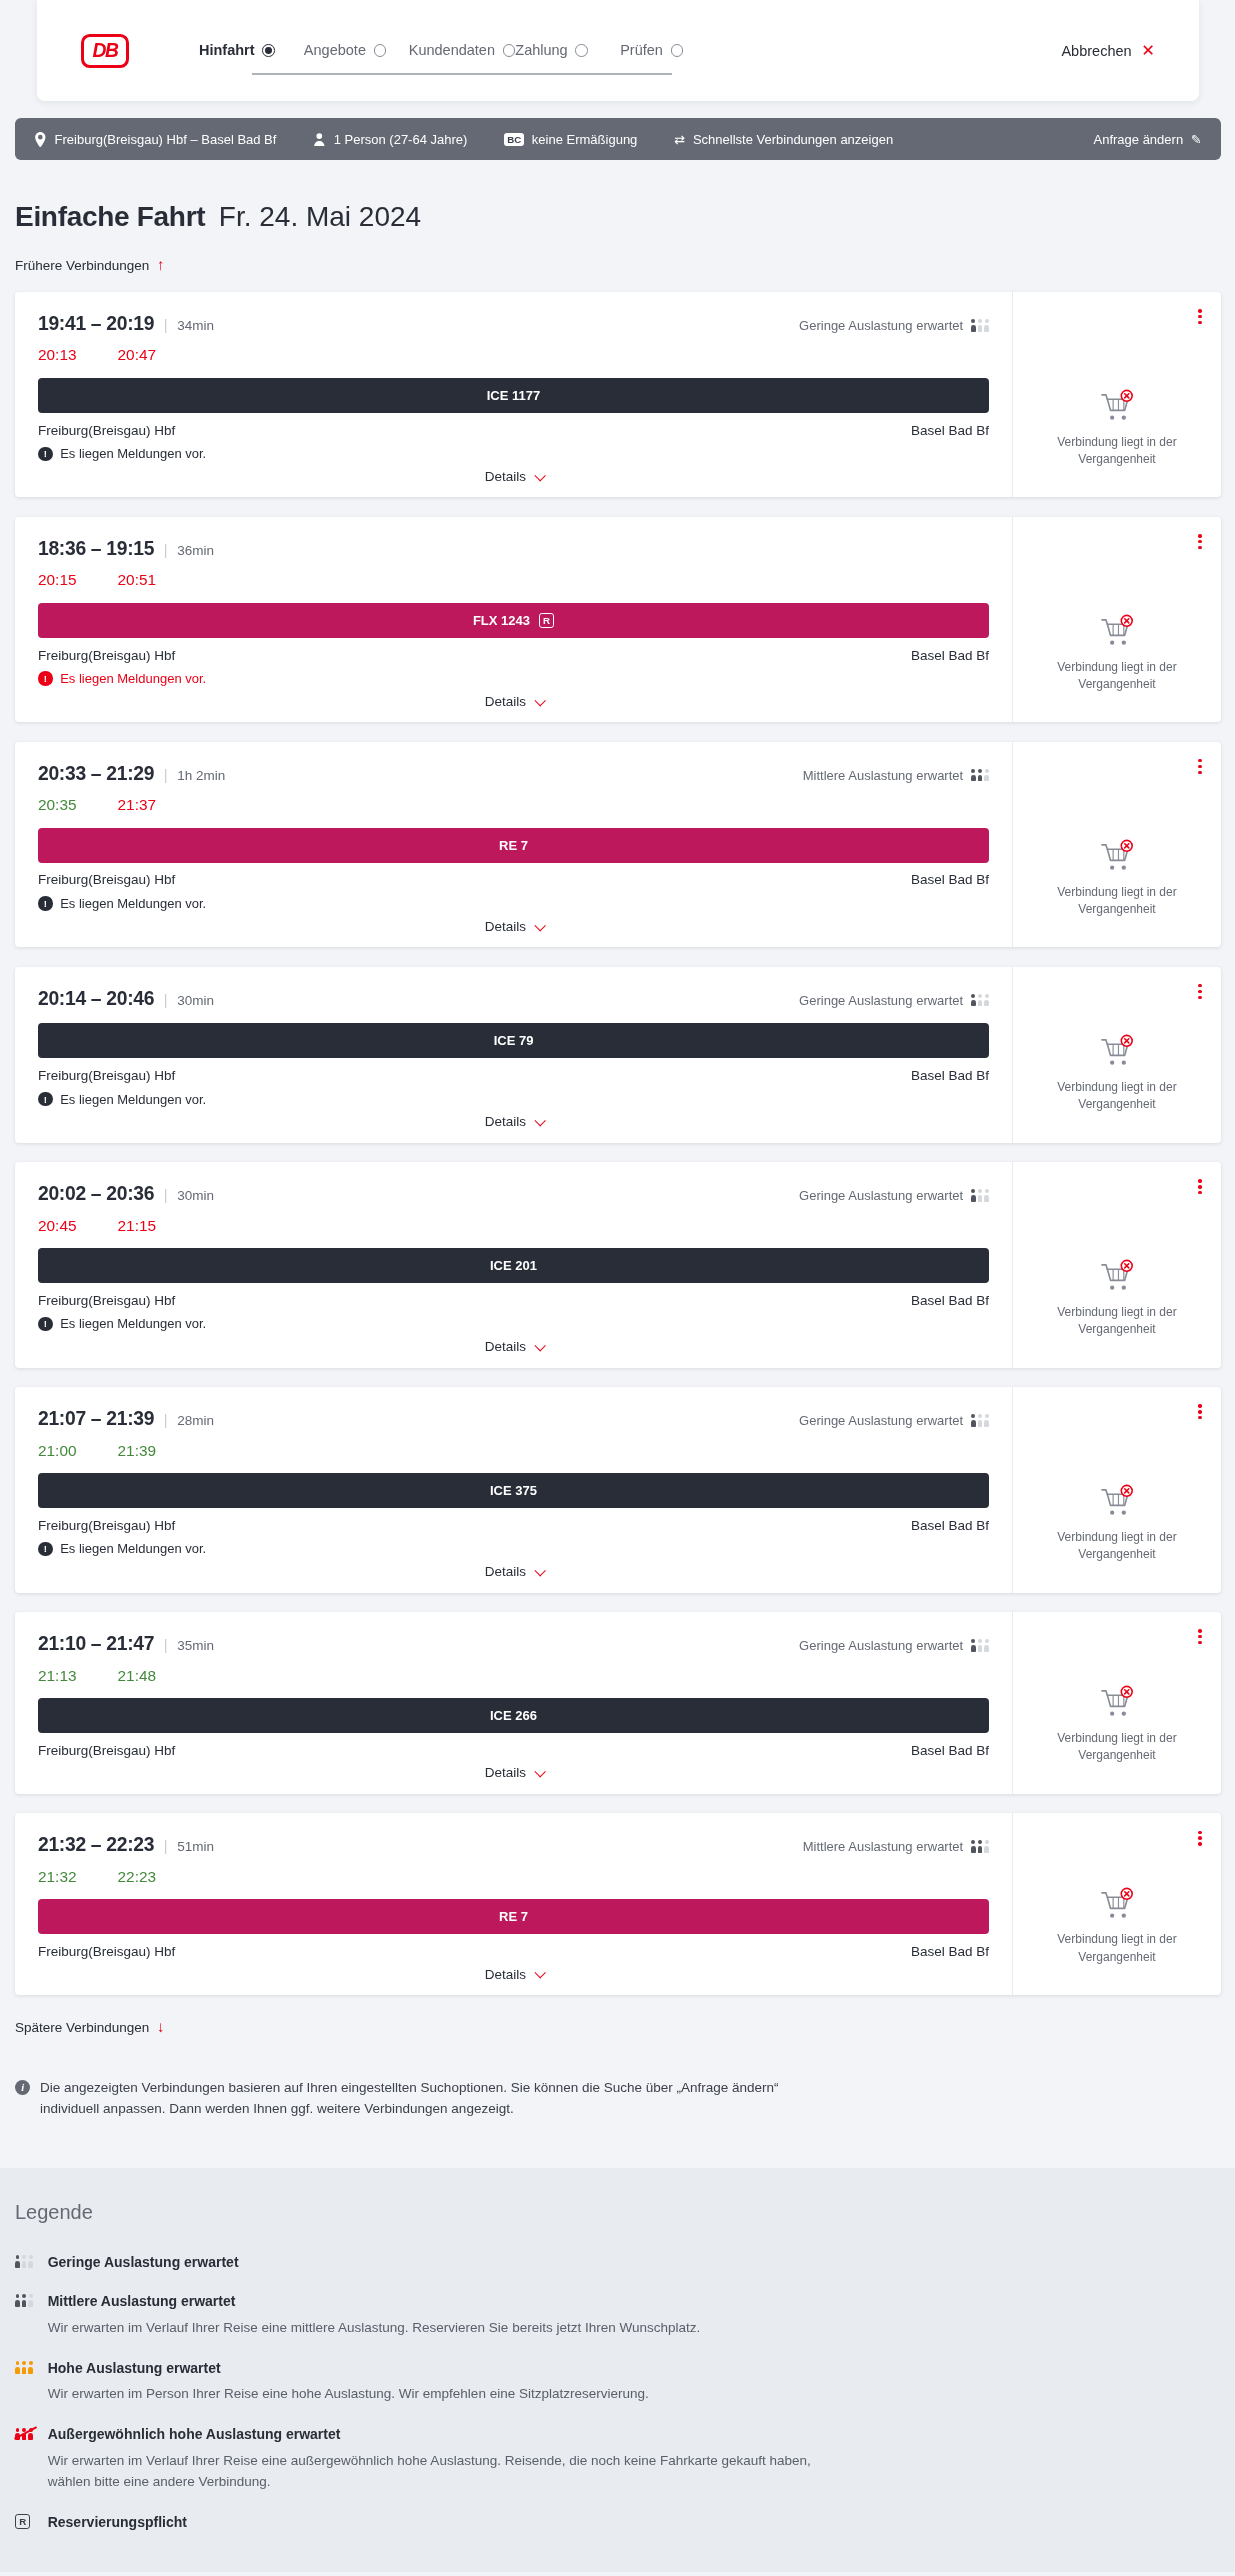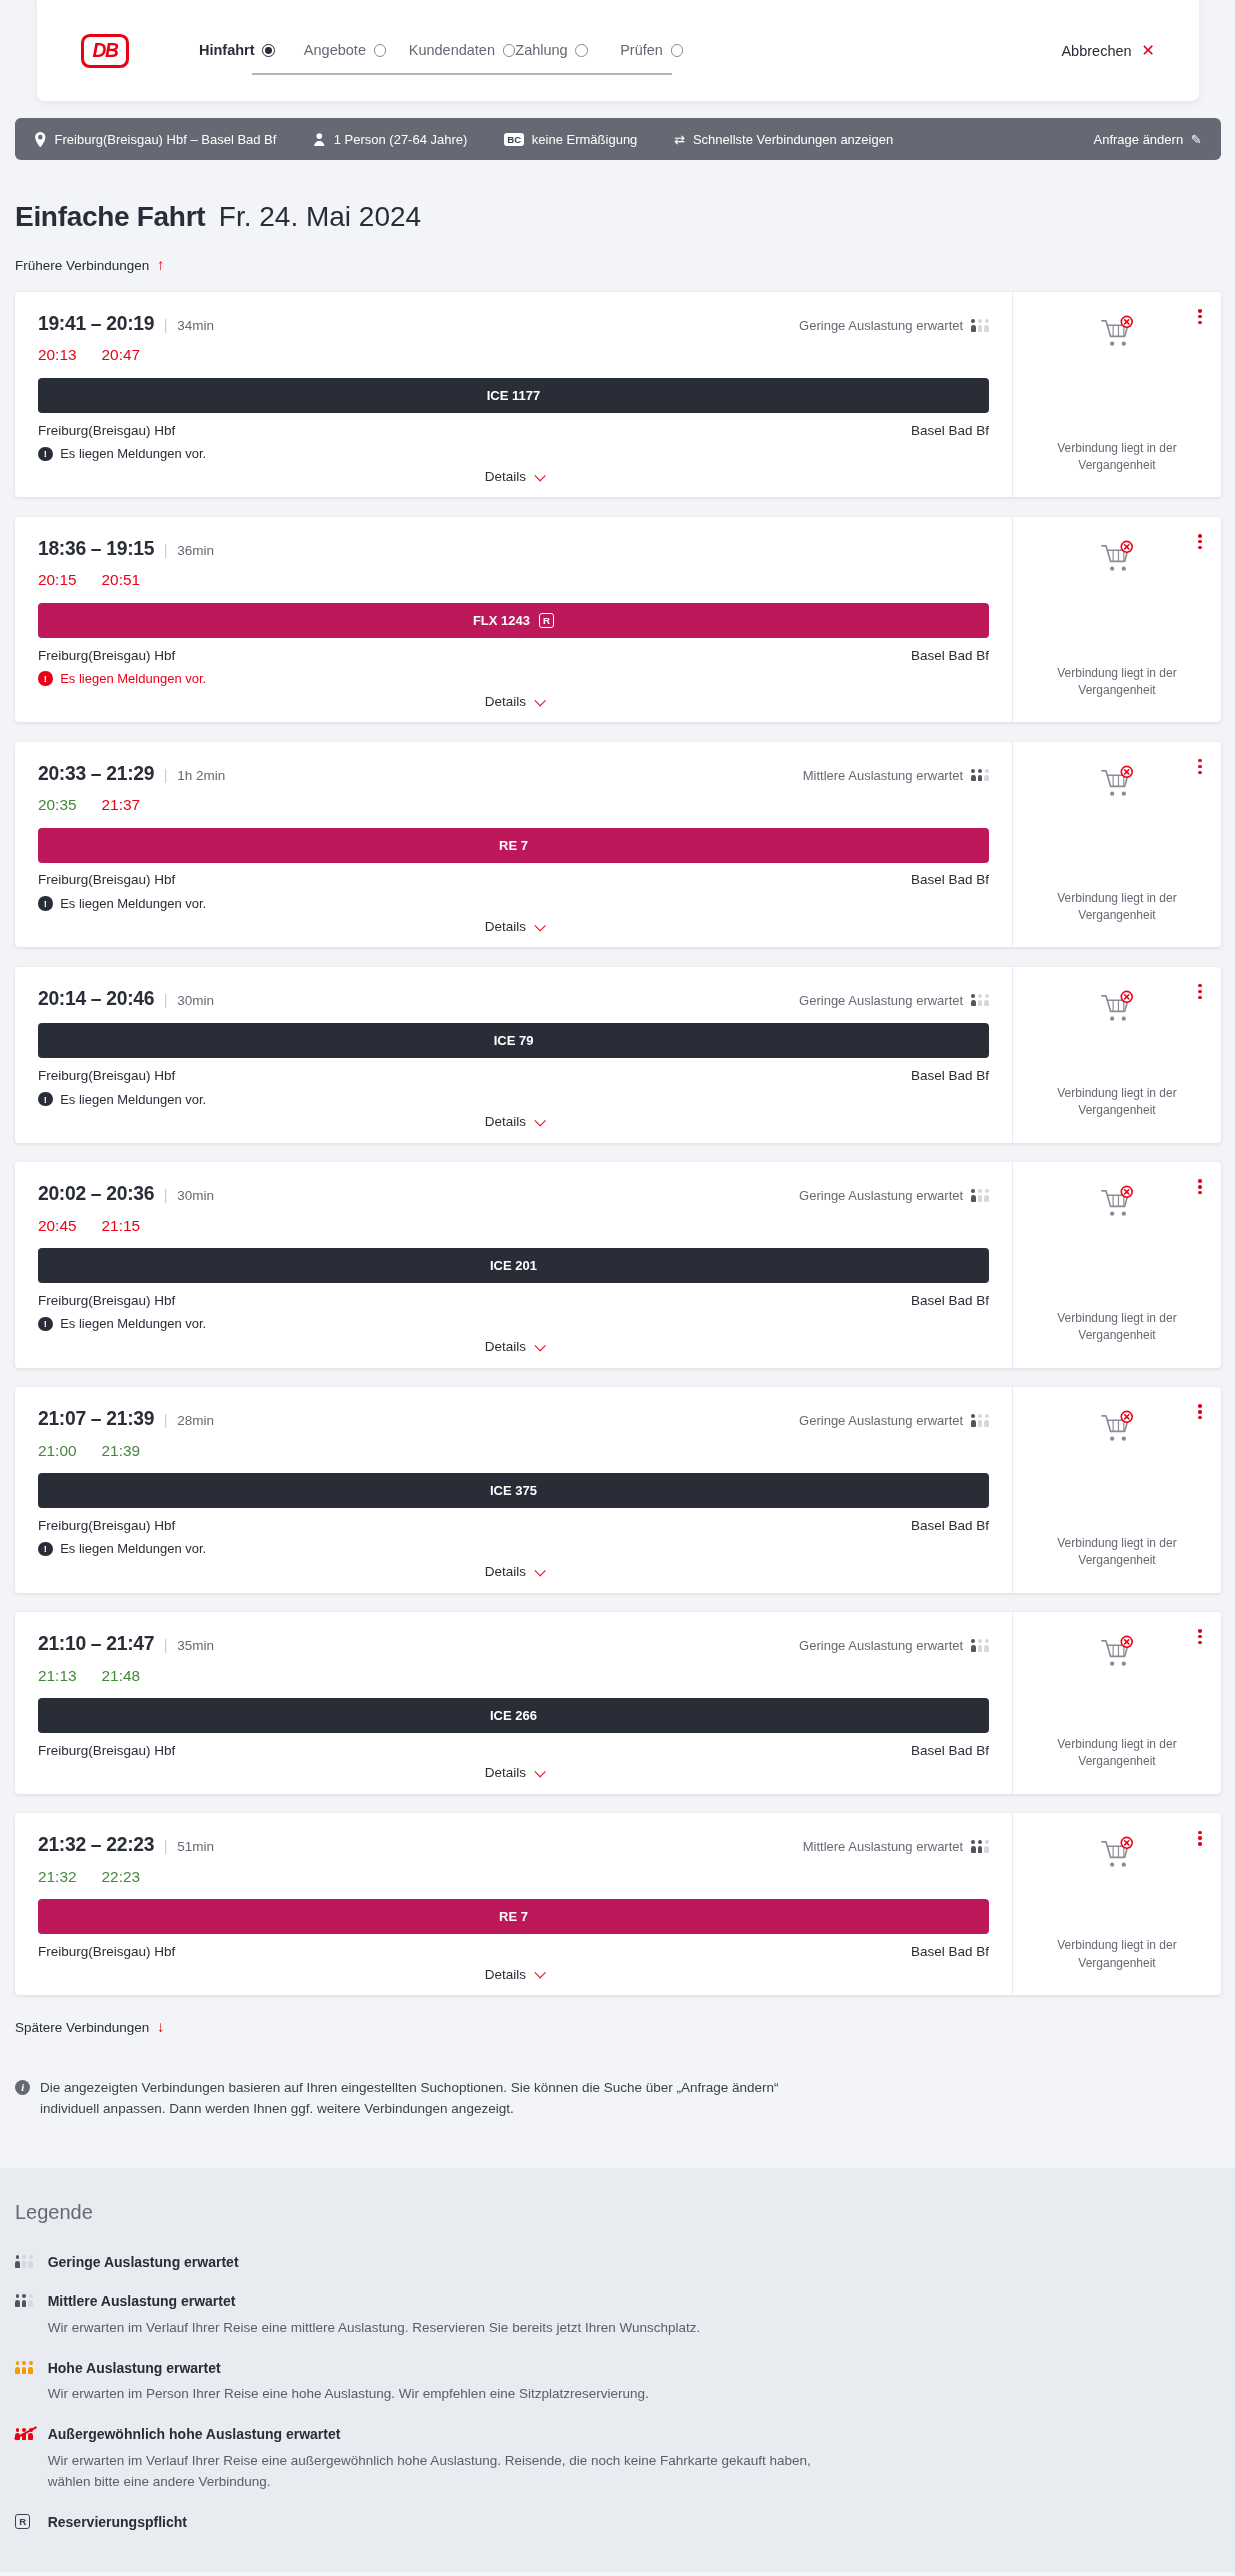--- a/index.html
+++ b/index.html
@@ -62,21 +62,21 @@
   .pax::before { content:""; position:absolute; top:0; left:0.5px; width:3.9px; height:3.9px; border-radius:50%; background:var(--c); }
   .pax::after { content:""; position:absolute; bottom:0; left:0; width:4.8px; height:6.8px;
     border-radius:2.4px 2.4px 1px 1px; background:var(--c); }
   .level-1 .pax:nth-child(1) { --c:#50555e; }
   .level-2 .pax:nth-child(-n+2) { --c:#50555e; }
   .level-3 .pax { --c:#f59a00; }
   .level-4 .pax { --c:#ec0016; }
   .pax-icon.level-4::after { content:""; position:absolute; left:-1.9px; top:4.8px; width:25px; height:1.9px;
     background:#ec0016; transform:rotate(-28deg); }
 
-  .actual { margin-top:11.6px; display:flex; gap:25px; font-size:15.4px; }
+  .actual { margin-top:11.6px; display:flex; gap:41px; font-size:15.4px; }
   .t.late { color:#ec0016; }
   .t.ontime { color:#44883c; }
 
   .train-bar { margin-top:13.5px; height:35px; border-radius:3.9px; display:flex; align-items:center;
     justify-content:center; gap:8.7px; color:#fff; font-size:13px; font-weight:bold; cursor:pointer; }
   .train-bar.ice { background:#282d37; }
   .train-bar.regio { background:#be185d; }
   .r-badge { width:15.4px; height:15.4px; border:1.4px solid #fff; border-radius:2.9px; font-size:9.7px;
     display:flex; align-items:center; justify-content:center; font-weight:bold; }
 
@@ -86,21 +86,21 @@
     font-weight:bold; display:flex; align-items:center; justify-content:center; flex:none; }
   .alert-row.red { color:#ec0016; }
   .alert-row.red .alert-icon { background:#ec0016; }
 
   .details-btn { margin:7.7px auto 0 auto; display:flex; align-items:center; gap:8.7px; background:none; border:none;
     font:inherit; font-size:13.5px; color:#282d37; cursor:pointer; }
   .chev { width:7.7px; height:7.7px; border-right:1.9px solid #ec0016; border-bottom:1.9px solid #ec0016;
     transform:rotate(45deg) translateY(-1.9px); display:inline-block; }
 
   .card-side { width:209px; flex:none; border-left:1px solid #e8eaee; position:relative;
-    display:flex; flex-direction:column; align-items:center; justify-content:space-between; padding:23px; }
+    display:flex; flex-direction:column; align-items:center; justify-content:flex-end; padding:29px; }
   .kebab { position:absolute; top:13.5px; right:15.4px; background:none; border:none; cursor:pointer;
     display:flex; flex-direction:column; gap:2.4px; padding:3.9px; }
   .kebab i { width:3.4px; height:3.4px; border-radius:50%; background:#ec0016; }
   .past-note { margin-top:9.7px; font-size:12px; color:#646973; text-align:center; line-height:1.45; max-width:154px; }
 
   
   .notice { margin-top:42px; display:flex; gap:9.7px; max-width:801px; font-size:13.5px; line-height:1.55; color:#3c414b; }
   .info-icon { flex:none; margin-top:1.9px; width:15.4px; height:15.4px; border-radius:50%; background:#646973; color:#fff;
     font-size:10.6px; font-weight:bold; font-style:italic; display:flex; align-items:center; justify-content:center;
     font-family:"Liberation Serif","DejaVu Serif",serif; }

